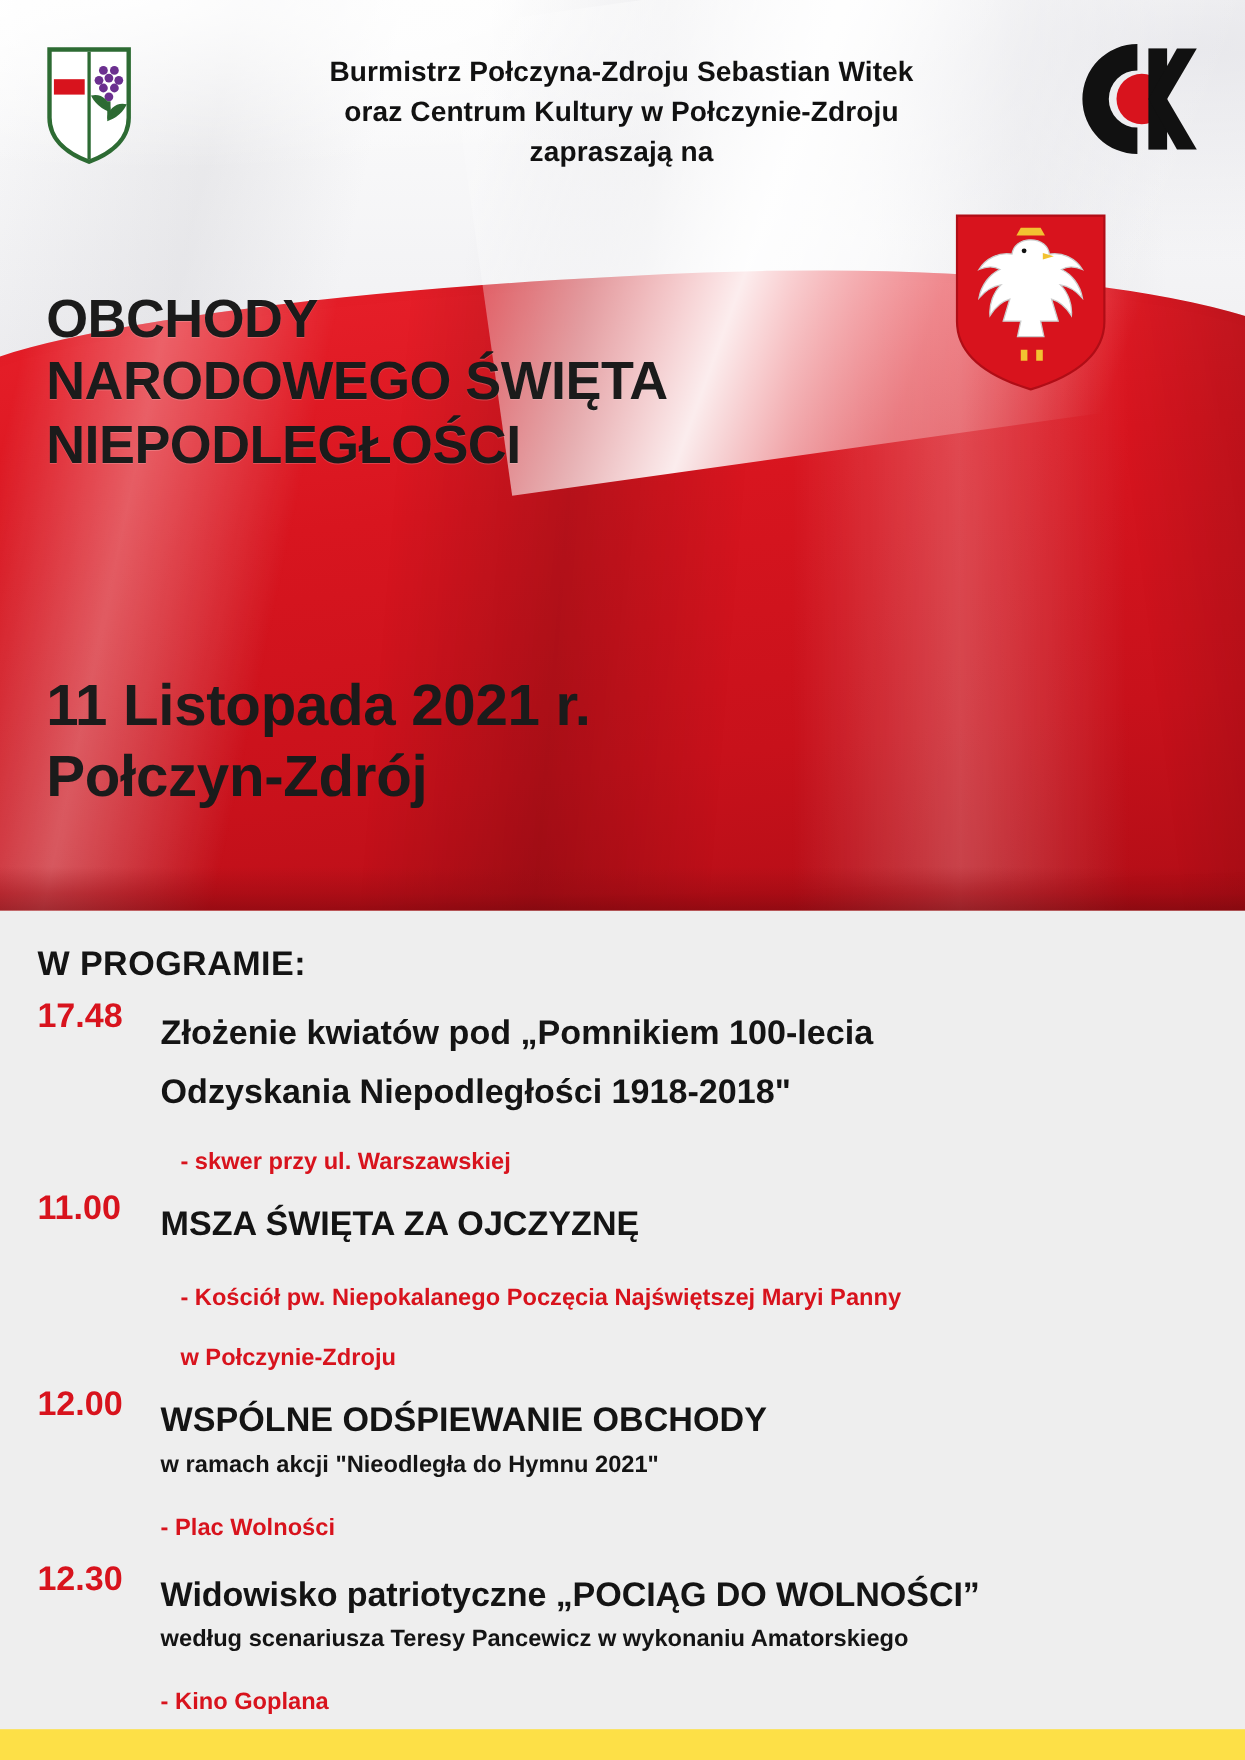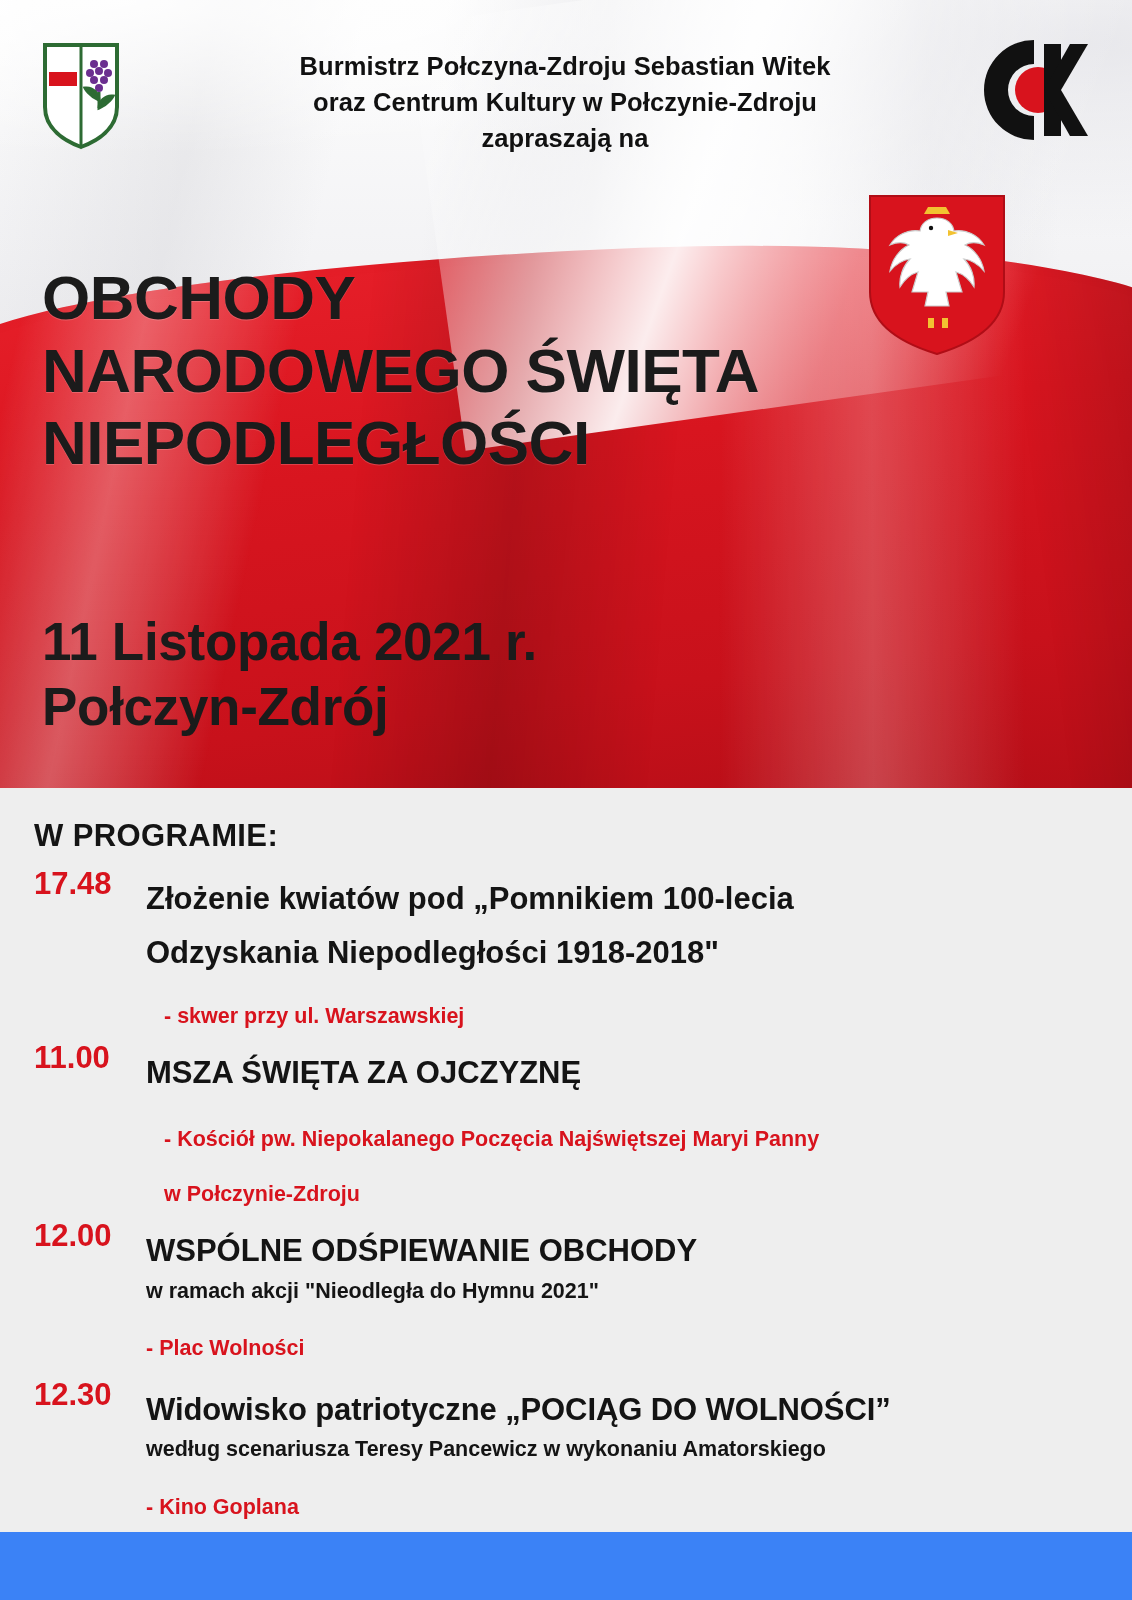--- a/index.html
+++ b/index.html
@@ -7,21 +7,21 @@
     width: 1132px;
     height: 1600px;
     font-family: "Liberation Sans", sans-serif;
     background: #ffffff;
     overflow: hidden;
   }
   .poster {
     position: relative;
     width: 1132px;
     height: 1600px;
-    background: #3b82f6;
+    background: #fde047;
   }
 
   
   .flag-area {
     position: absolute;
     left: 0; top: 0;
     width: 1132px; height: 828px;
     overflow: hidden;
     background: #f2f2f2;
   }
@@ -109,21 +109,21 @@
   }
 
   
   .title-block {
     position: absolute;
     left: 42px; top: 262px;
     width: 720px;
   }
   .title-line {
     font-weight: bold;
-    font-size: 62px;
+    font-size: 49px;
     line-height: 1.17;
     color: #1b1b1b;
     letter-spacing: -0.5px;
     white-space: nowrap;
     text-shadow: 0 1px 0 rgba(255,255,255,0.18);
   }
   .subtitle-block {
     position: absolute;
     left: 42px; top: 610px;
     width: 760px;
@@ -133,21 +133,21 @@
     font-size: 53px;
     line-height: 1.22;
     color: #1b1b1b;
     letter-spacing: -0.3px;
     white-space: nowrap;
   }
 
   
   .program {
     position: absolute;
-    left: 0; top: 788px;
+    left: 0; top: 828px;
     width: 1132px; height: 744px;
     background: #eeeeee;
     padding: 30px 34px 0 34px;
   }
   .program-heading {
     font-weight: bold;
     font-size: 31px;
     color: #141414;
     letter-spacing: 0.4px;
     margin-bottom: 10px;

